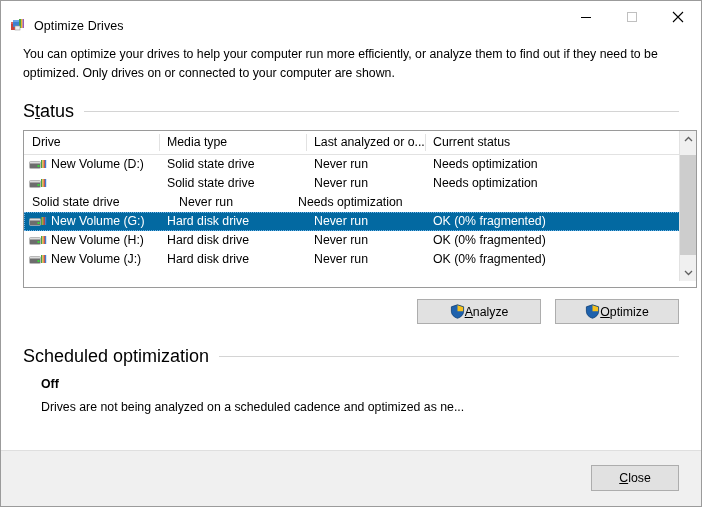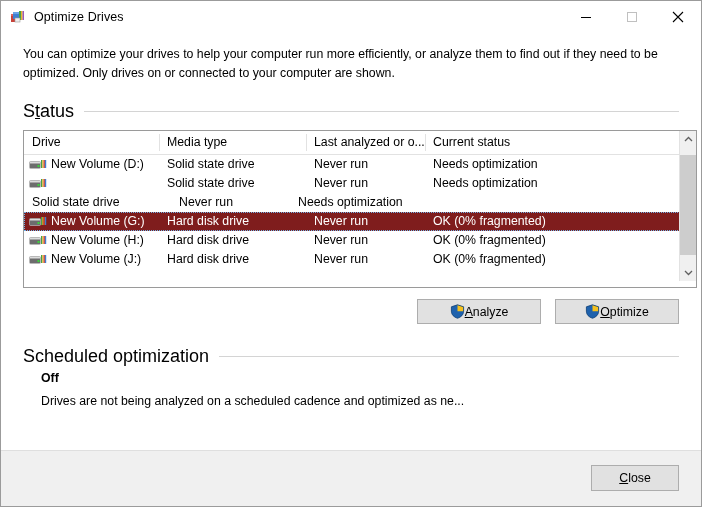--- a/index.html
+++ b/index.html
@@ -22,21 +22,21 @@
     background: #ffffff;
     overflow: hidden;
   }
 
   
   #titlebar {
     position: relative;
     height: 32px;
     background: #ffffff;
     display: flex;
-    align-items: center;
+    align-items: flex-end;
   }
   #title-icon {
     width: 16px;
     height: 16px;
     margin-left: 9px;
     margin-right: 8px;
     flex: 0 0 auto;
     position: relative;
   }
   #title-text {
@@ -138,21 +138,21 @@
   }
   .lv-row {
     display: flex;
     height: 19px;
     align-items: center;
     font-size: 12.3px;
     color: #000;
     box-sizing: border-box;
   }
   .lv-row.selected {
-    background: #7f1d1d;
+    background: #0369a1;
     color: #ffffff;
     outline: 1px dotted #6fb4e8;
     outline-offset: -1px;
   }
   .lv-td {
     box-sizing: border-box;
     padding-left: 8px;
     white-space: nowrap;
     overflow: hidden;
     line-height: 19px;
@@ -229,21 +229,21 @@
     flex: 0 0 auto;
   }
 
   
   #sched {
     position: relative;
     margin-top: 22px;
   }
   #sched-inner {
     position: relative;
-    margin-top: 4px;
+    margin-top: 10px;
     padding-left: 18px;
     height: 56px;
   }
   #sched-state {
     font-weight: bold;
     font-size: 12.3px;
     margin-bottom: 9px;
   }
   #sched-desc {
     font-size: 12.3px;

